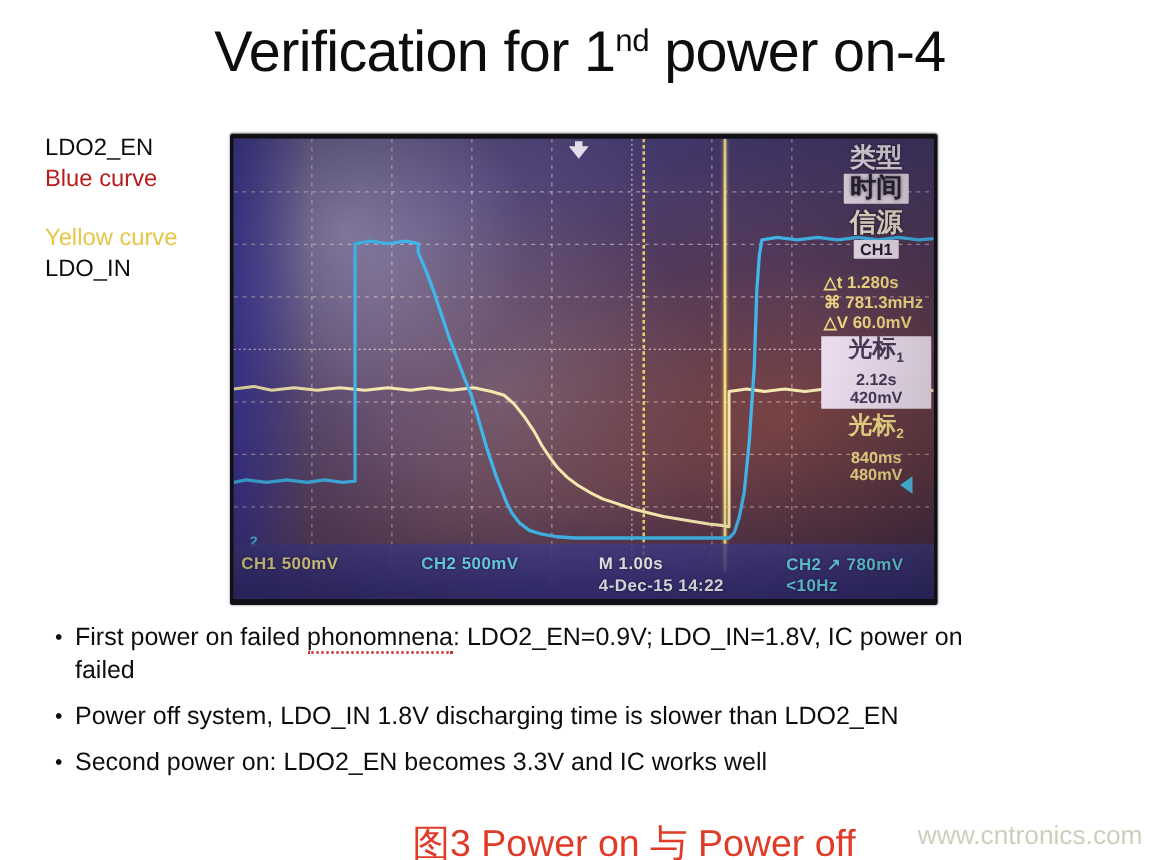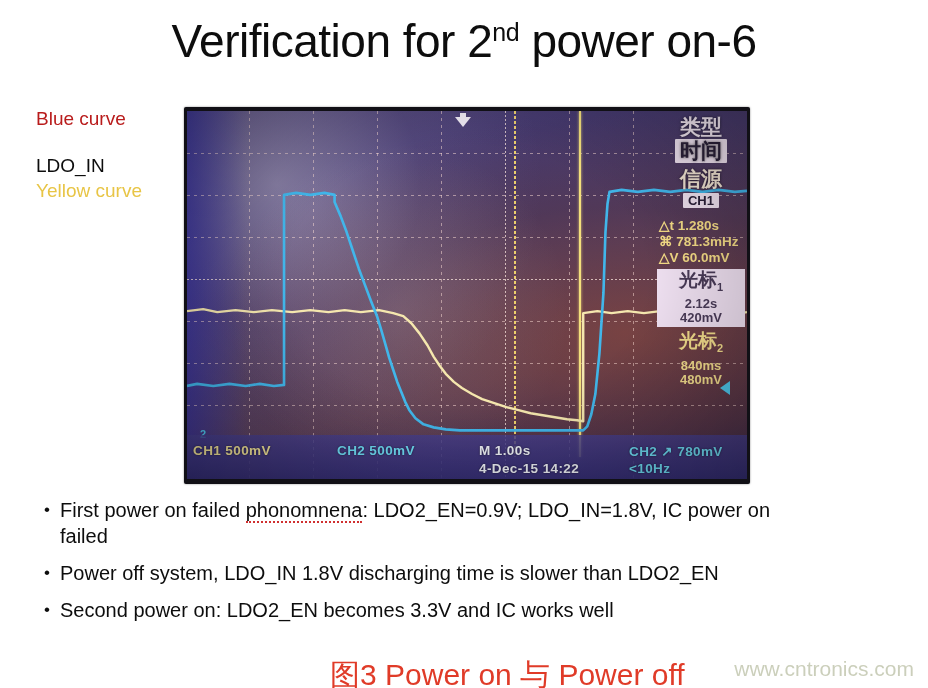--- a/index.html
+++ b/index.html
@@ -158,30 +158,31 @@
   .watermark{
     position:absolute; right:14px; top:657px;
     font-size:21px; color:#c9cdb8; opacity:.95;
     font-family:"Liberation Sans", sans-serif; white-space:nowrap;
   }
 </style>
 </head>
 <body>
 
 <div class="slide-title">
-  <span>Verification for 2</span><sup>nd</sup><span> power on-6</span>
+  <span>Verification for 1</span><sup>nd</sup><span> power on-4</span>
 </div>
 
 <div class="legend">
   <div class="grp">
+    <div class="ln nm">LDO2_EN</div>
     <div class="ln blue">Blue curve</div>
   </div>
   <div class="grp">
+    <div class="ln yel">Yellow curve</div>
     <div class="ln nm">LDO_IN</div>
-    <div class="ln yel">Yellow curve</div>
   </div>
 </div>
 
 <div class="photo">
   <div class="screen">
     <div class="leftglow"></div>
 
     <div class="grat">
       <div class="gl v" style="left:62px"></div>
       <div class="gl v" style="left:126px"></div>

